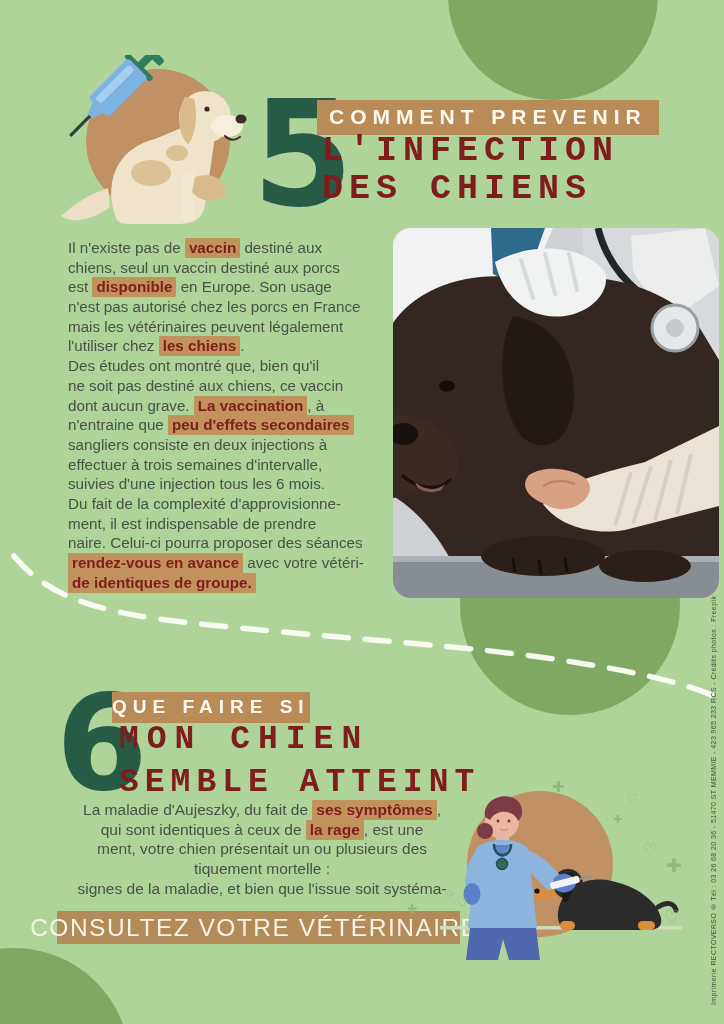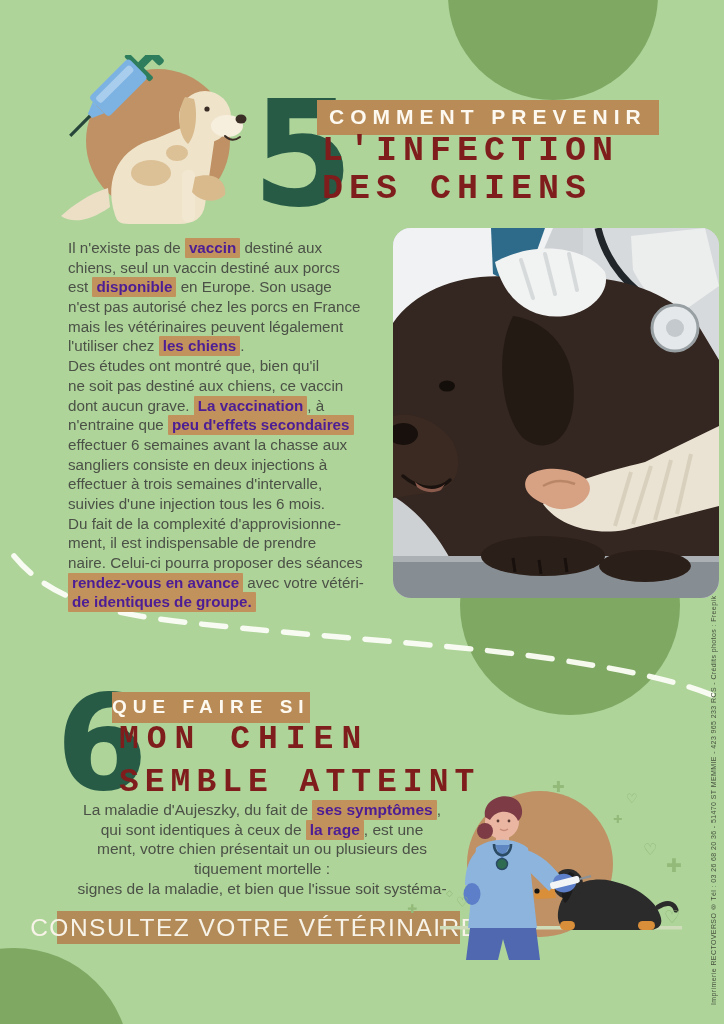--- a/index.html
+++ b/index.html
@@ -33,21 +33,21 @@
   .t5b { left:322px; top:169px; font-size:35px; letter-spacing:6px; }
   .t6a { left:119px; top:721px; font-size:33px; letter-spacing:8px; }
   .t6b { left:119px; top:764px; font-size:33px; letter-spacing:6px; }
 
   
   .bodytext { position:absolute; color:#4b5146; font-size:15.2px; }
   .body5 { left:68px; top:238px; width:322px; }
   .body6 { left:60px; top:800px; width:404px; font-size:15.5px;text-align:center; }
   .tline { white-space:pre; line-height:19.7px; height:19.7px; }
   .hl {
-    background:#c2925c; color:#4c1d95; font-weight:700;
+    background:#c2925c; color:#7f1d1d; font-weight:700;
     padding:1px 4px 2px; border-radius:1px;
   }
 
   
   .photo {
     position:absolute; left:393px; top:228px; width:326px; height:370px;
     border-radius:18px; overflow:hidden; background:#cdd1d4;
   }
 
   
@@ -122,21 +122,20 @@
       <div class="tline"><span>Il n'existe pas de </span><span class="hl">vaccin</span><span> destiné aux</span></div>
       <div class="tline"><span>chiens, seul un vaccin destiné aux porcs</span></div>
       <div class="tline"><span>est </span><span class="hl">disponible</span><span> en Europe. Son usage</span></div>
       <div class="tline"><span>n'est pas autorisé chez les porcs en France</span></div>
       <div class="tline"><span>mais les vétérinaires peuvent légalement</span></div>
       <div class="tline"><span>l'utiliser chez </span><span class="hl">les chiens</span><span>.</span></div>
       <div class="tline"><span>Des études ont montré que, bien qu'il</span></div>
       <div class="tline"><span>ne soit pas destiné aux chiens, ce vaccin</span></div>
       <div class="tline"><span>dont aucun grave. </span><span class="hl">La vaccination</span><span>, à</span></div>
       <div class="tline"><span>n'entraine que </span><span class="hl">peu d'effets secondaires</span></div>
-      <div class="tline"><span>effectuer 6 semaines avant la chasse aux</span></div>
       <div class="tline"><span>sangliers consiste en deux injections à</span></div>
       <div class="tline"><span>effectuer à trois semaines d'intervalle,</span></div>
       <div class="tline"><span>suivies d'une injection tous les 6 mois.</span></div>
       <div class="tline"><span>Du fait de la complexité d'approvisionne-</span></div>
       <div class="tline"><span>ment, il est indispensable de prendre</span></div>
       <div class="tline"><span>naire. Celui-ci pourra proposer des séances</span></div>
       <div class="tline"><span class="hl">rendez-vous en avance</span><span> avec votre vétéri-</span></div>
       <div class="tline"><span class="hl">de identiques de groupe.</span></div>
     </div>
 

